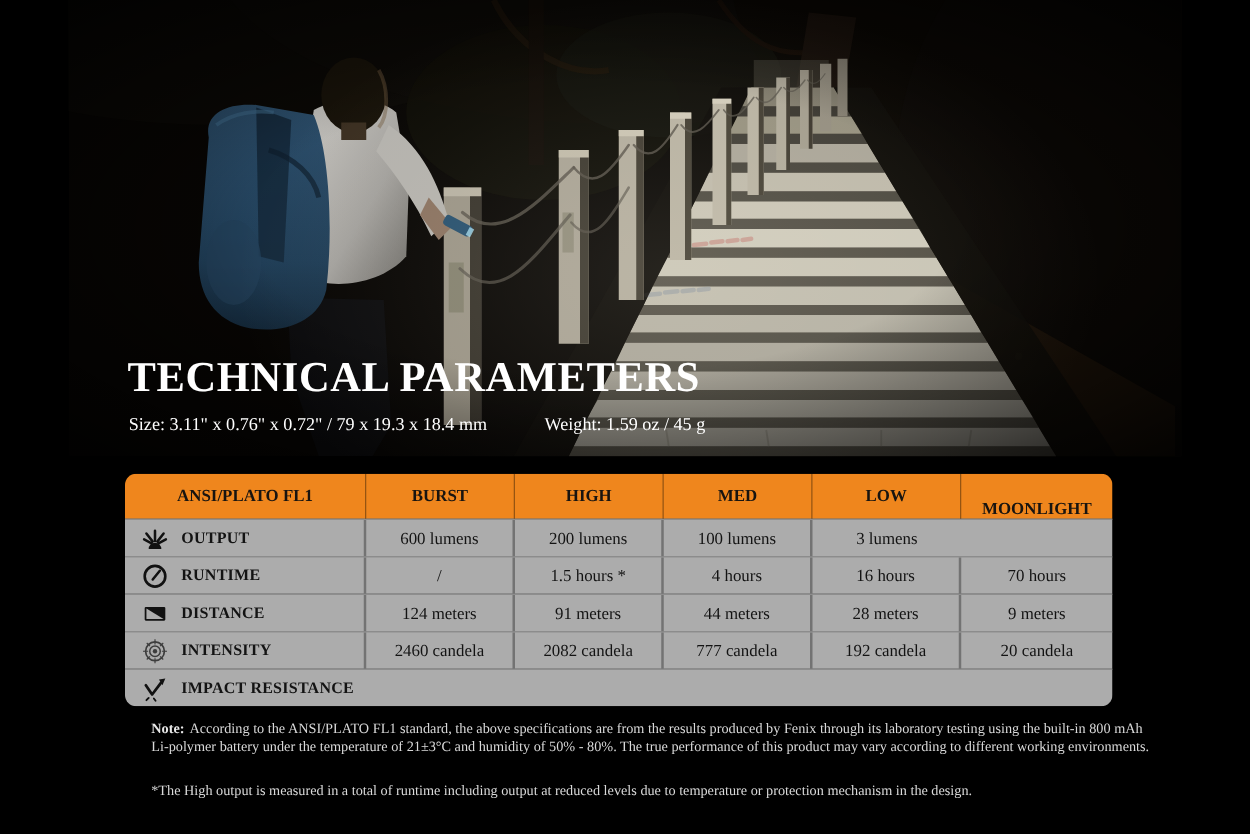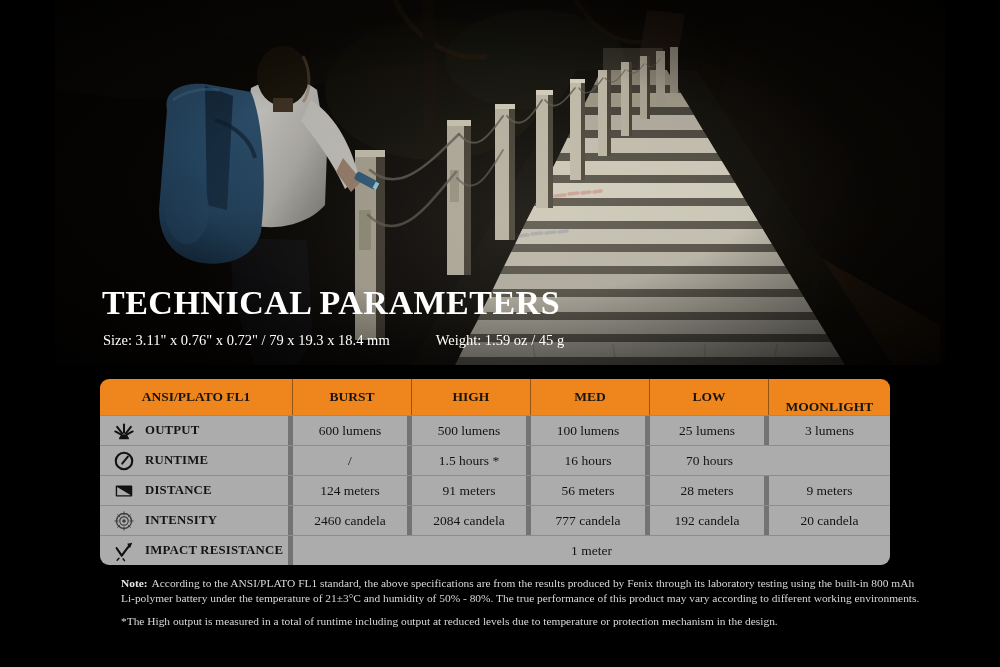--- a/index.html
+++ b/index.html
@@ -15,30 +15,30 @@
               border-radius:9px;overflow:hidden;}
   .thead,.trow{display:grid;grid-template-columns:193px 119px 119px 119px 119px 121px;}
   .trow.span2{grid-template-columns:193px 597px;text-align:right;}
   .thead{height:36px;background:#EF861D;}
   .thead .cell{display:flex;align-items:center;justify-content:center;
                font-size:13.5px;font-weight:700;color:#181410;
                border-right:1px solid rgba(40,25,5,.45);}
   .thead .cell:last-child{border-right:none;margin-top:20px;}
   .trow{height:29px;background:#ACACAC;border-top:1px solid #8D8D8D;}
   .trow .cell{display:flex;align-items:center;justify-content:center;
-              font-size:13.5px;color:#131313;border-right:5px solid #737373;}
+              font-size:13.5px;color:#131313;border-right:2px solid #737373;}
   .trow .cell:last-child{border-right:none;}
   .trow .label-cell{justify-content:flex-start;padding-left:12px;gap:9px;
                     font-size:12.8px;font-weight:700;letter-spacing:.2px;}
   .trow .label-cell svg{flex:0 0 auto;}
   .notes{position:absolute;left:121px;top:576px;width:800px;color:#D9D9D9;
          font-size:11.4px;line-height:14.5px;z-index:3;}
   .note-line{white-space:nowrap;}
   .note-line .b{font-weight:700;margin-right:4px;color:#E8E8E8;}
-  .footnote{margin-top:9px;white-space:nowrap;}
+  .footnote{margin-top:21px;white-space:nowrap;}
 </style>
 </head>
 <body>
 
 <div class="canvas">
 
   <div class="hero">
     <svg width="890" height="365" viewBox="0 0 890 365">
       <defs>
         <radialGradient id="vig" cx="48%" cy="50%" r="75%">
@@ -243,51 +243,51 @@
               <line x1="10" y1="14.5" x2="4.5" y2="7.5"></line>
             <line x1="14" y1="14.5" x2="19.5" y2="7.5"></line>
               <line x1="9" y1="16" x2="2.5" y2="12.5"></line>
             <line x1="15" y1="16" x2="21.5" y2="12.5"></line>
           </g>
           <path d="M6.5,21 A5.5,5.5 0 0,1 17.5,21 Z" fill="#111"></path>
         </svg>
         <span>OUTPUT</span>
       </div>
       <div class="cell">600 lumens</div>
-      <div class="cell">500 lumens</div>
+      <div class="cell">200 lumens</div>
       <div class="cell">100 lumens</div>
-      <div class="cell">25 lumens</div>
       <div class="cell">3 lumens</div>
     </div>
 
     <div class="trow">
       <div class="cell label-cell">
         <svg width="24" height="22" viewBox="0 0 24 24">
           <circle cx="12" cy="12" r="9" fill="none" stroke="#111" stroke-width="2.3"></circle>
           <path d="M16.2,7.2 L10,14.8" stroke="#111" stroke-width="2.2" stroke-linecap="round" fill="none"></path>
         </svg>
         <span>RUNTIME</span>
       </div>
       <div class="cell">/</div>
       <div class="cell">1.5 hours *</div>
+      <div class="cell">4 hours</div>
       <div class="cell">16 hours</div>
       <div class="cell">70 hours</div>
     </div>
 
     <div class="trow">
       <div class="cell label-cell">
         <svg width="24" height="22" viewBox="0 0 24 24">
           <rect x="3" y="6" width="18" height="12" rx="1" fill="#111"></rect>
           <polygon points="4.5,7.5 4.5,16.5 19.5,16.5" fill="#ACACAC"></polygon>
         </svg>
         <span>DISTANCE</span>
       </div>
       <div class="cell">124 meters</div>
       <div class="cell">91 meters</div>
-      <div class="cell">56 meters</div>
+      <div class="cell">44 meters</div>
       <div class="cell">28 meters</div>
       <div class="cell">9 meters</div>
     </div>
 
     <div class="trow">
       <div class="cell label-cell">
         <svg width="24" height="22" viewBox="0 0 24 24">
           <g stroke="#3d3d3d" fill="none">
             <circle cx="12" cy="12" r="8.2" stroke-width="1.5"></circle>
             <circle cx="12" cy="12" r="4.6" stroke-width="1.3"></circle>
@@ -298,37 +298,36 @@
             <line x1="4.8" y1="4.8" x2="7.6" y2="7.6"></line>
               <line x1="16.4" y1="16.4" x2="19.2" y2="19.2"></line>
             <line x1="19.2" y1="4.8" x2="16.4" y2="7.6"></line>
               <line x1="7.6" y1="16.4" x2="4.8" y2="19.2"></line>
           </g>
           <circle cx="12" cy="12" r="1.9" fill="#3d3d3d"></circle>
         </svg>
         <span>INTENSITY</span>
       </div>
       <div class="cell">2460 candela</div>
-      <div class="cell">2084 candela</div>
+      <div class="cell">2082 candela</div>
       <div class="cell">777 candela</div>
       <div class="cell">192 candela</div>
       <div class="cell">20 candela</div>
     </div>
 
     <div class="trow span2">
       <div class="cell label-cell">
         <svg width="24" height="22" viewBox="0 0 24 24">
           <path d="M4,9 L9.5,17 L17.5,6.5" fill="none" stroke="#111" stroke-width="2.4" stroke-linecap="round" stroke-linejoin="round"></path>
           <polygon points="15.5,4 21,3 18.5,9" fill="#111"></polygon>
           <line x1="6.5" y1="20" x2="4.5" y2="22" stroke="#111" stroke-width="1.6" stroke-linecap="round"></line>
           <line x1="11" y1="20.5" x2="12.5" y2="22.5" stroke="#111" stroke-width="1.6" stroke-linecap="round"></line>
         </svg>
         <span>IMPACT RESISTANCE</span>
       </div>
-      <div class="cell">1 meter</div>
     </div>
 
 
   </div>
 
   <div class="notes">
     <div class="note-line">
       <span class="b">Note:</span><span>According to the ANSI/PLATO FL1 standard, the above specifications are from the results produced by Fenix through its laboratory testing using the built-in 800 mAh</span>
     </div>
     <div class="note-line">Li-polymer battery under the temperature of 21±3°C and humidity of 50% - 80%. The true performance of this product may vary according to different working environments.</div>

